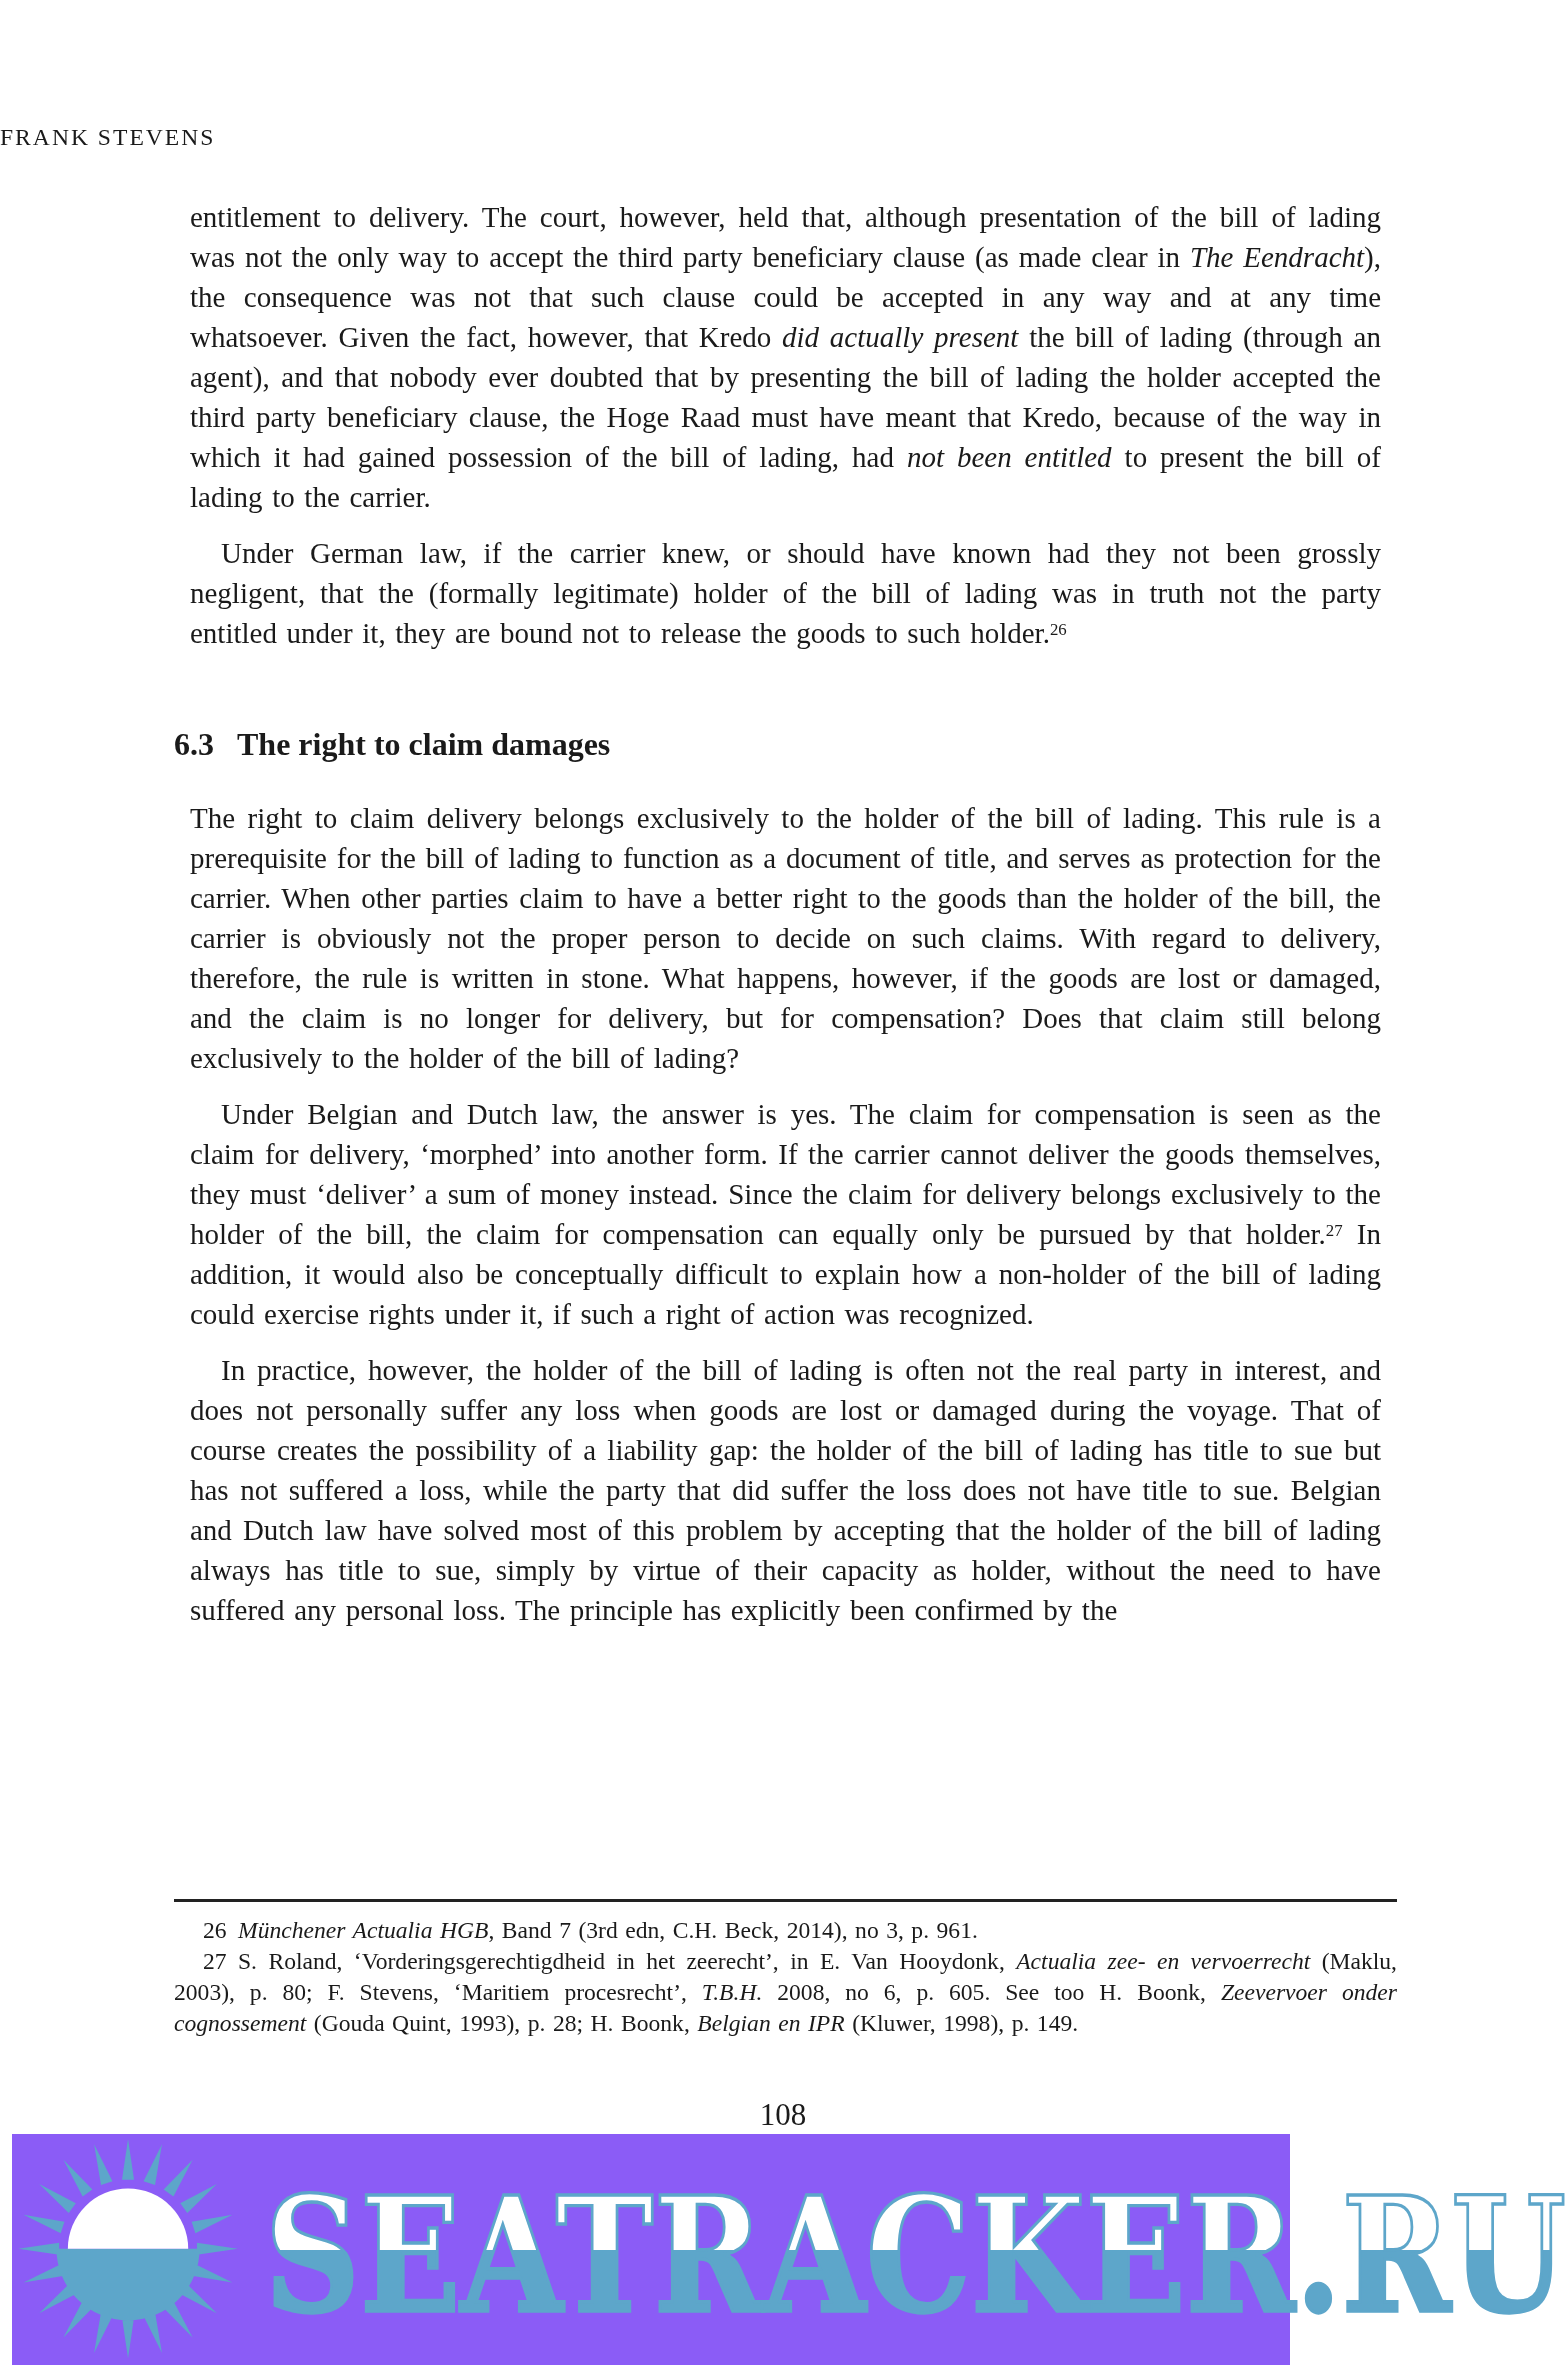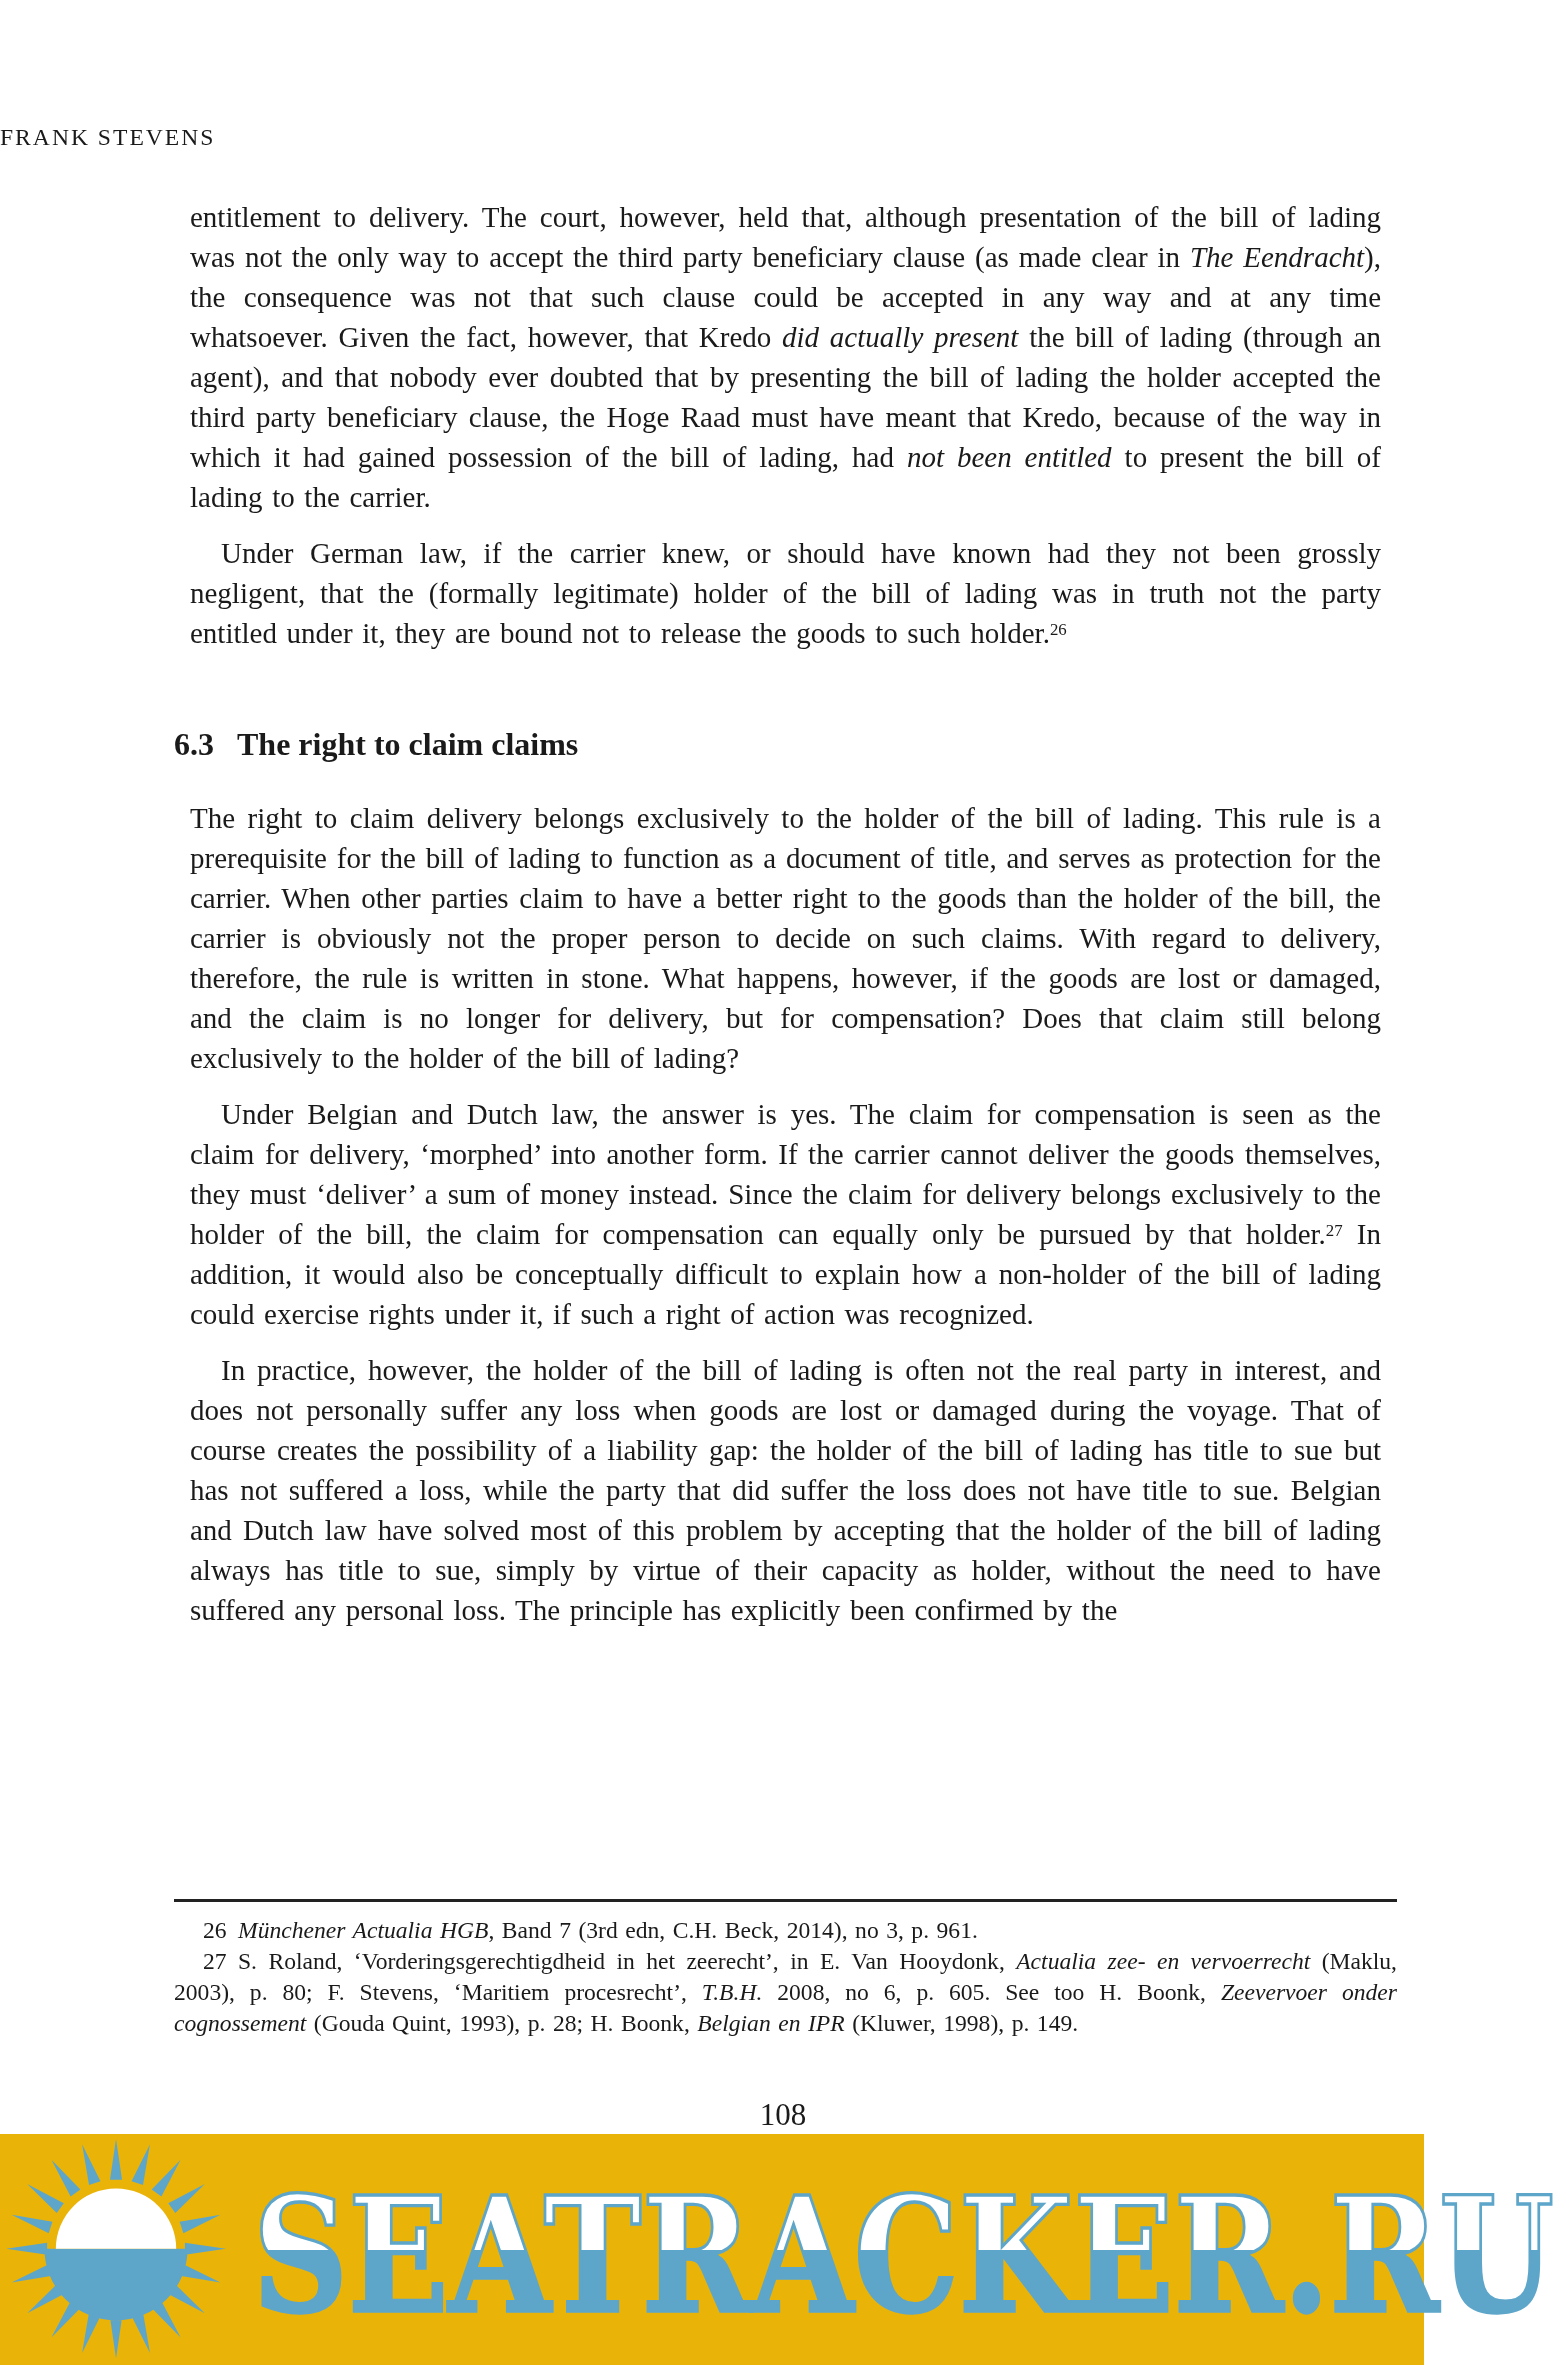--- a/index.html
+++ b/index.html
@@ -35,40 +35,40 @@
     position:absolute; left:174px; top:1915px; width:1223px;
     font-size:23.6px; line-height:31px; text-align:justify; word-spacing:1.6px;
   }
   .footnotes p{ margin:0; text-indent:29px; }
   .footnotes .fn-num{ margin-right:11.4px; }
   .page-number{
     position:absolute; top:2097px; left:0; width:100%;
     text-align:center; font-size:31px;
   }
   .watermark{
-    position:absolute; left:0; top:2134px; width:1424px; height:231px;
-    background:#eab308;
+    position:absolute; left:12px; top:2134px; width:1278px; height:231px;
+    background:#8b5cf6;
   }
   .watermark svg{ display:block; width:1566px; height:231px; }
   .wm-stop-light{ stop-color:#ffffff; }
   .wm-stop-dark{ stop-color:var(--wm); }
   .wm-shape{ fill:var(--wm); }
   .wm-dome{ fill:#ffffff; }
 </style>
 </head>
 <body>
 
 <div class="page">
 
   <div class="running-header">FRANK STEVENS</div>
 
   <main class="body-content">
       <p>entitlement to delivery. The court, however, held that, although presentation of the bill of lading was not the only way to accept the third party beneficiary clause (as made clear in <i>The Eendracht</i>), the consequence was not that such clause could be accepted in any way and at any time whatsoever. Given the fact, however, that Kredo <i>did actually present</i> the bill of lading (through an agent), and that nobody ever doubted that by presenting the bill of lading the holder accepted the third party beneficiary clause, the Hoge Raad must have meant that Kredo, because of the way in which it had gained possession of the bill of lading, had <i>not been entitled</i> to present the bill of lading to the carrier.</p>
       <p class="indent">Under German law, if the carrier knew, or should have known had they not been grossly negligent, that the (formally legitimate) holder of the bill of lading was in truth not the party entitled under it, they are bound not to release the goods to such holder.<sup class="fn-ref">26</sup></p>
-      <h2 class="section-heading"><span class="sec-num">6.3</span><span>The right to claim claims</span></h2>
+      <h2 class="section-heading"><span class="sec-num">6.3</span><span>The right to claim damages</span></h2>
       <p>The right to claim delivery belongs exclusively to the holder of the bill of lading. This rule is a prerequisite for the bill of lading to function as a document of title, and serves as protection for the carrier. When other parties claim to have a better right to the goods than the holder of the bill, the carrier is obviously not the proper person to decide on such claims. With regard to delivery, therefore, the rule is written in stone. What happens, however, if the goods are lost or damaged, and the claim is no longer for delivery, but for compensation? Does that claim still belong exclusively to the holder of the bill of lading?</p>
       <p class="indent">Under Belgian and Dutch law, the answer is yes. The claim for compensation is seen as the claim for delivery, ‘morphed’ into another form. If the carrier cannot deliver the goods themselves, they must ‘deliver’ a sum of money instead. Since the claim for delivery belongs exclusively to the holder of the bill, the claim for compensation can equally only be pursued by that holder.<sup class="fn-ref">27</sup> In addition, it would also be conceptually difficult to explain how a non-holder of the bill of lading could exercise rights under it, if such a right of action was recognized.</p>
       <p class="indent">In practice, however, the holder of the bill of lading is often not the real party in interest, and does not personally suffer any loss when goods are lost or damaged during the voyage. That of course creates the possibility of a liability gap: the holder of the bill of lading has title to sue but has not suffered a loss, while the party that did suffer the loss does not have title to sue. Belgian and Dutch law have solved most of this problem by accepting that the holder of the bill of lading always has title to sue, simply by virtue of their capacity as holder, without the need to have suffered any personal loss. The principle has explicitly been confirmed by the</p>
     </main>
 
   <div class="footnote-rule"></div>
 
   <section class="footnotes">
       <p><span class="fn-num">26</span><i>Münchener Actualia HGB</i>, Band 7 (3rd edn, C.H. Beck, 2014), no 3, p. 961.</p>
       <p><span class="fn-num">27</span>S. Roland, ‘Vorderingsgerechtigdheid in het zeerecht’, in E. Van Hooydonk, <i>Actualia zee- en vervoerrecht</i> (Maklu, 2003), p. 80; F. Stevens, ‘Maritiem procesrecht’, <i>T.B.H.</i> 2008, no 6, p. 605. See too H. Boonk, <i>Zeevervoer onder cognossement</i> (Gouda Quint, 1993), p. 28; H. Boonk, <i>Belgian en IPR</i> (Kluwer, 1998), p. 149.</p>

